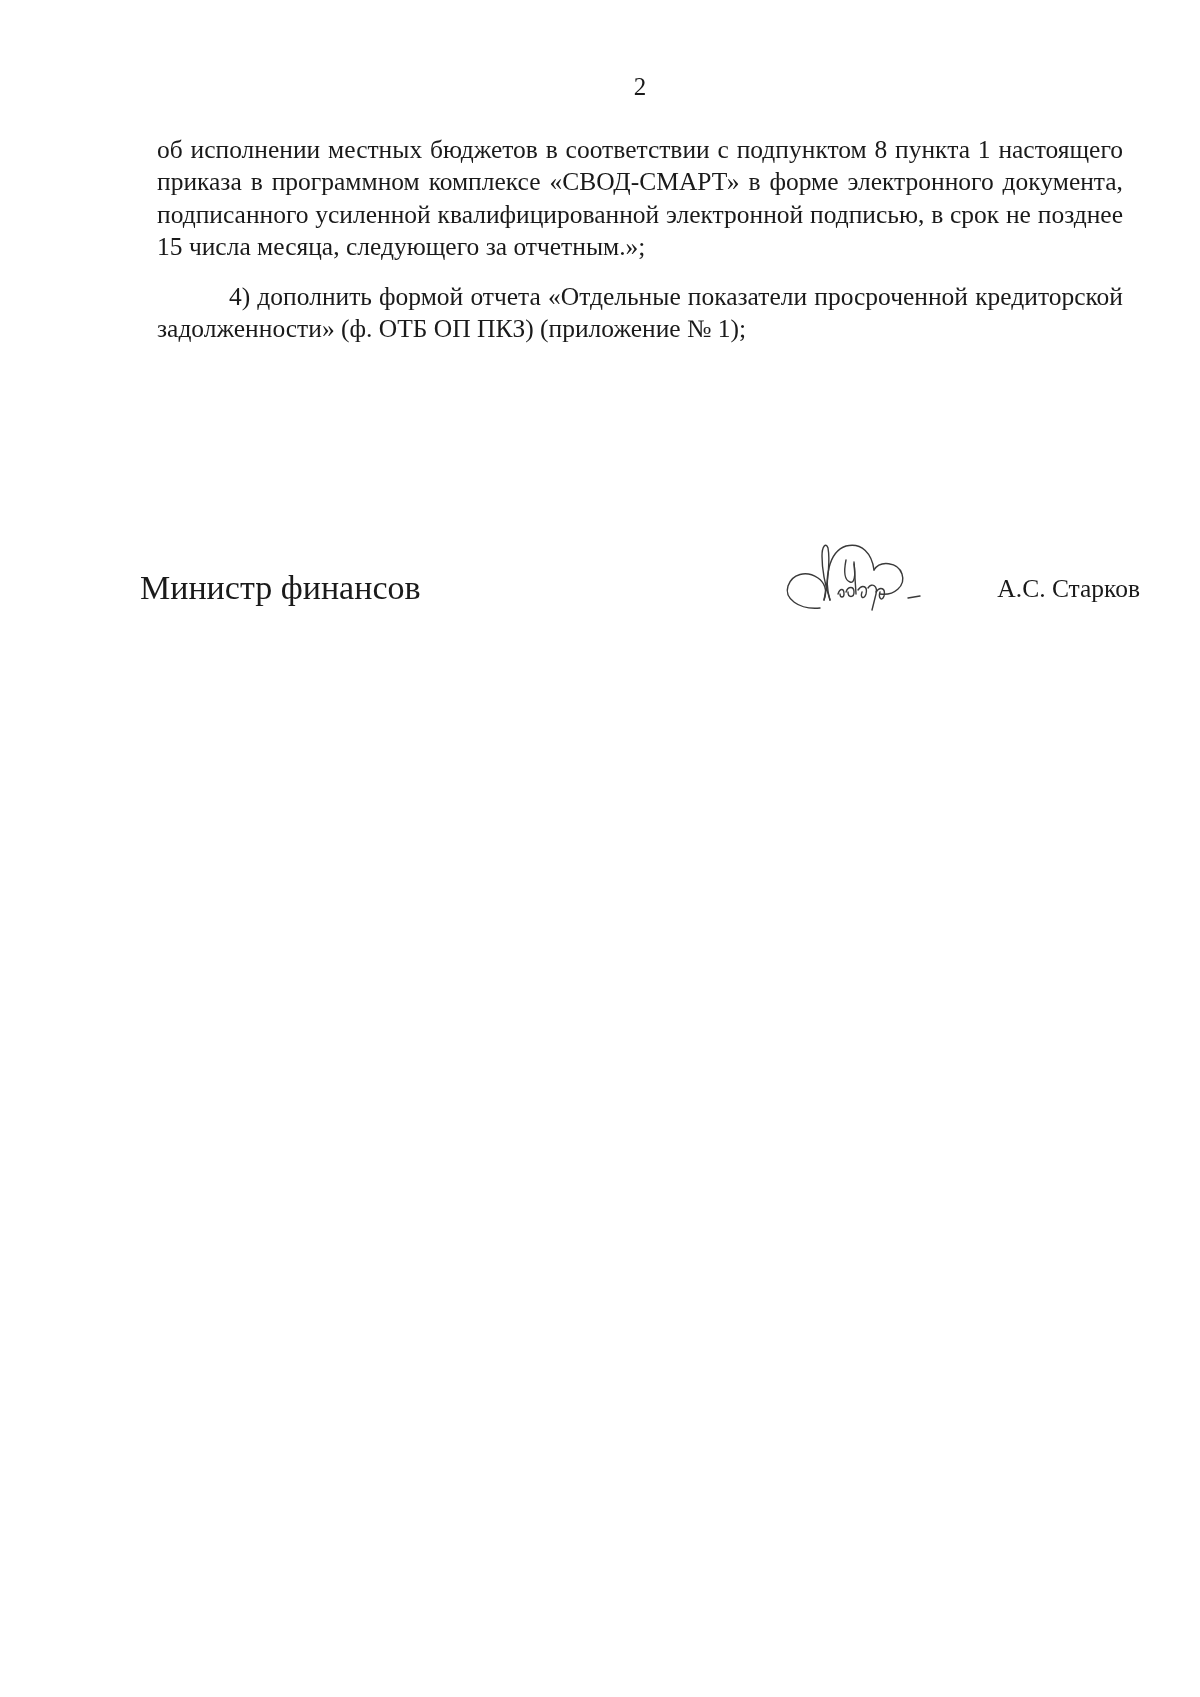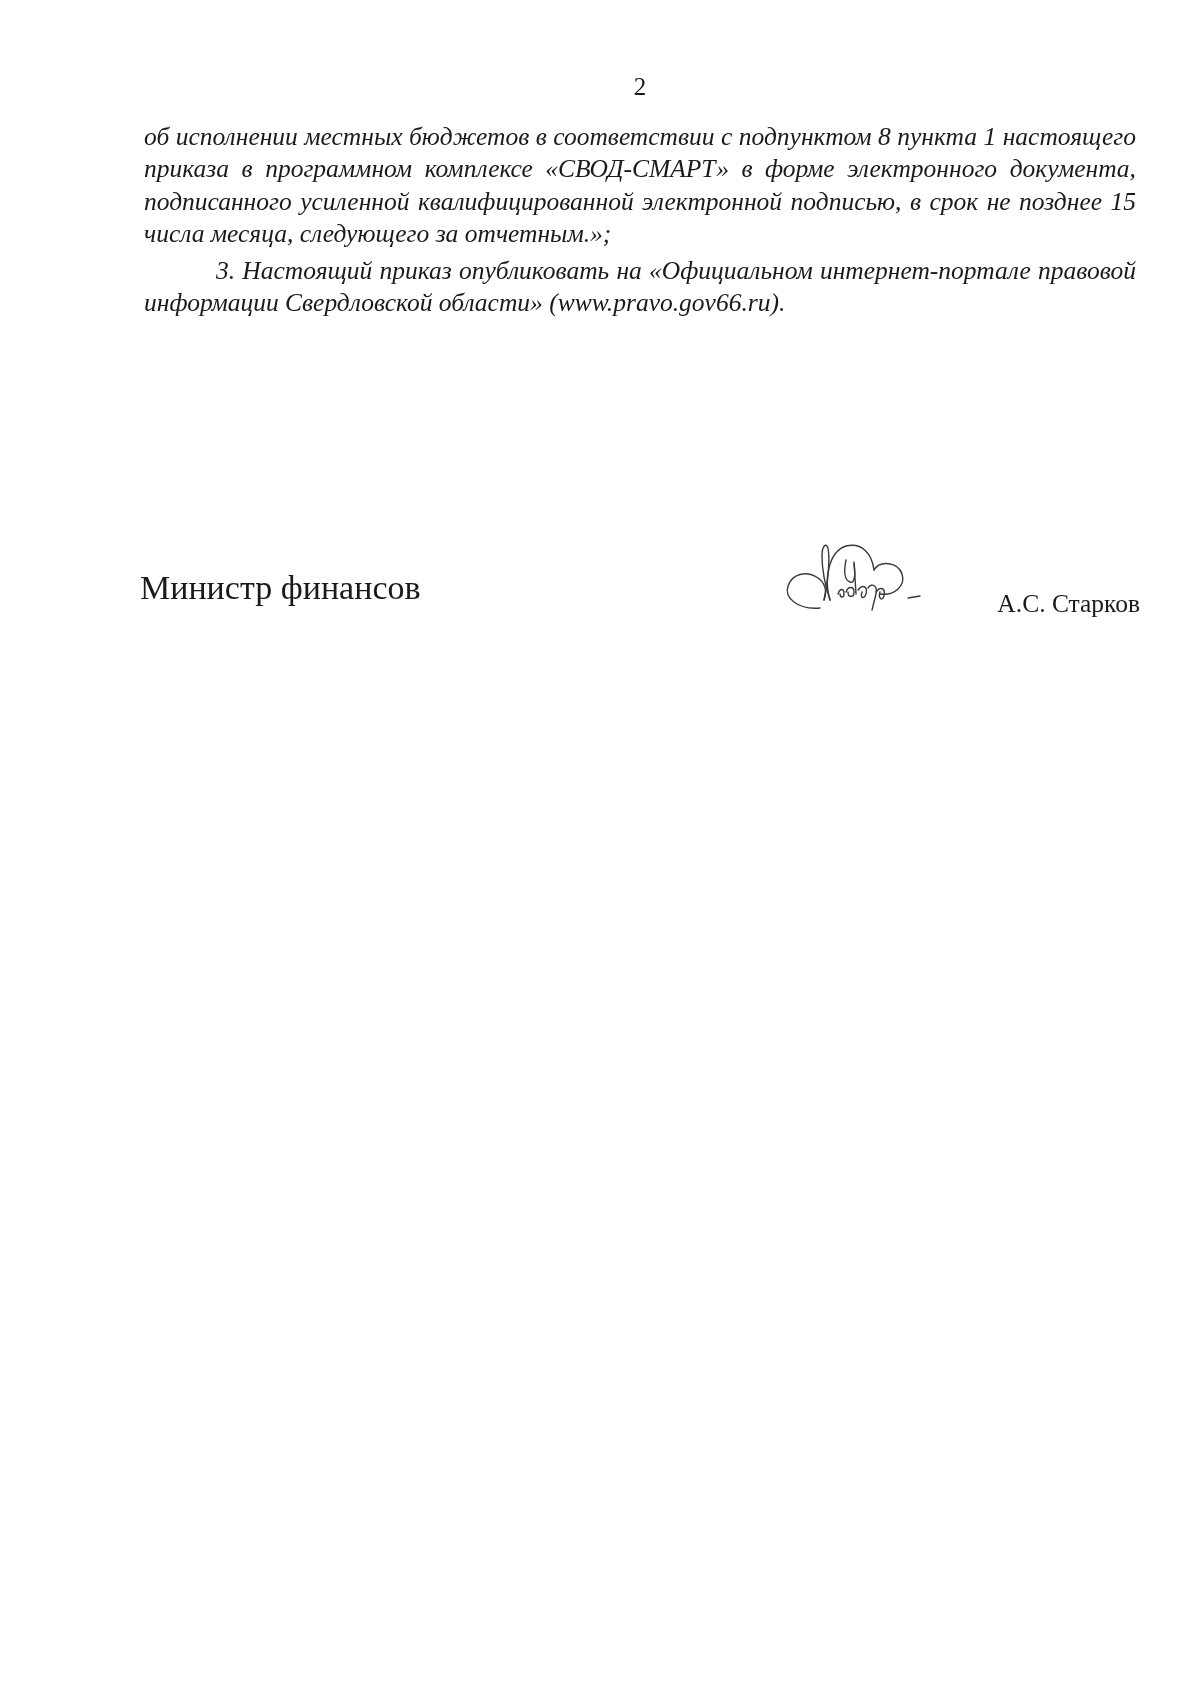--- a/index.html
+++ b/index.html
@@ -27,22 +27,21 @@
     .body-text {
       position: absolute;
       top: 117px;
       left: 140px;
       width: 1000px;
       font-size: 25.5px;
       line-height: 32.4px;
       text-align: justify;
     }
     .body-text p {
-      margin: 4px;
-      font-style: italic;
+      margin: 17px;
     }
     .body-text p.indent {
       text-indent: 72px;
     }
     .signature-row {
       position: absolute;
       top: 540px;
       left: 140px;
       width: 1000px;
       height: 90px;
@@ -57,35 +56,35 @@
     .signature-mark {
       position: absolute;
       left: 640px;
       top: 0;
       width: 190px;
       height: 80px;
     }
     .signer-name {
       position: absolute;
       right: 0;
-      top: 48px;
+      top: 33px;
       font-size: 25.5px;
       line-height: 32px;
     }
   </style>
 </head>
 <body>
 
 <div>
 
   <div class="page-number">2</div>
 
   <div class="body-text">
     <p>об исполнении местных бюджетов в соответствии с подпунктом 8 пункта 1 настоящего приказа в программном комплексе «СВОД-СМАРТ» в форме электронного документа, подписанного усиленной квалифицированной электронной подписью, в срок не позднее 15 числа месяца, следующего за отчетным.»;</p>
-    <p class="indent">3. Настоящий приказ опубликовать на «Официальном интернет-портале правовой информации Свердловской области» (www.pravo.gov66.ru).</p>
+    <p class="indent">4) дополнить формой отчета «Отдельные показатели просроченной кредиторской задолженности» (ф. ОТБ ОП ПКЗ) (приложение № 1);</p>
   </div>
 
   <div class="signature-row">
     <span class="signer-title">Министр финансов</span>
 
     <svg class="signature-mark" viewBox="0 0 190 80" xmlns="http://www.w3.org/2000/svg">
       <g fill="none" stroke="#3a3a3a" stroke-width="1.4" stroke-linecap="round" stroke-linejoin="round">
 
         <path d="M40 68 C18 70, 4 58, 8 46 C12 34, 26 30, 38 38 C44 42, 48 50, 44 60"></path>
 

